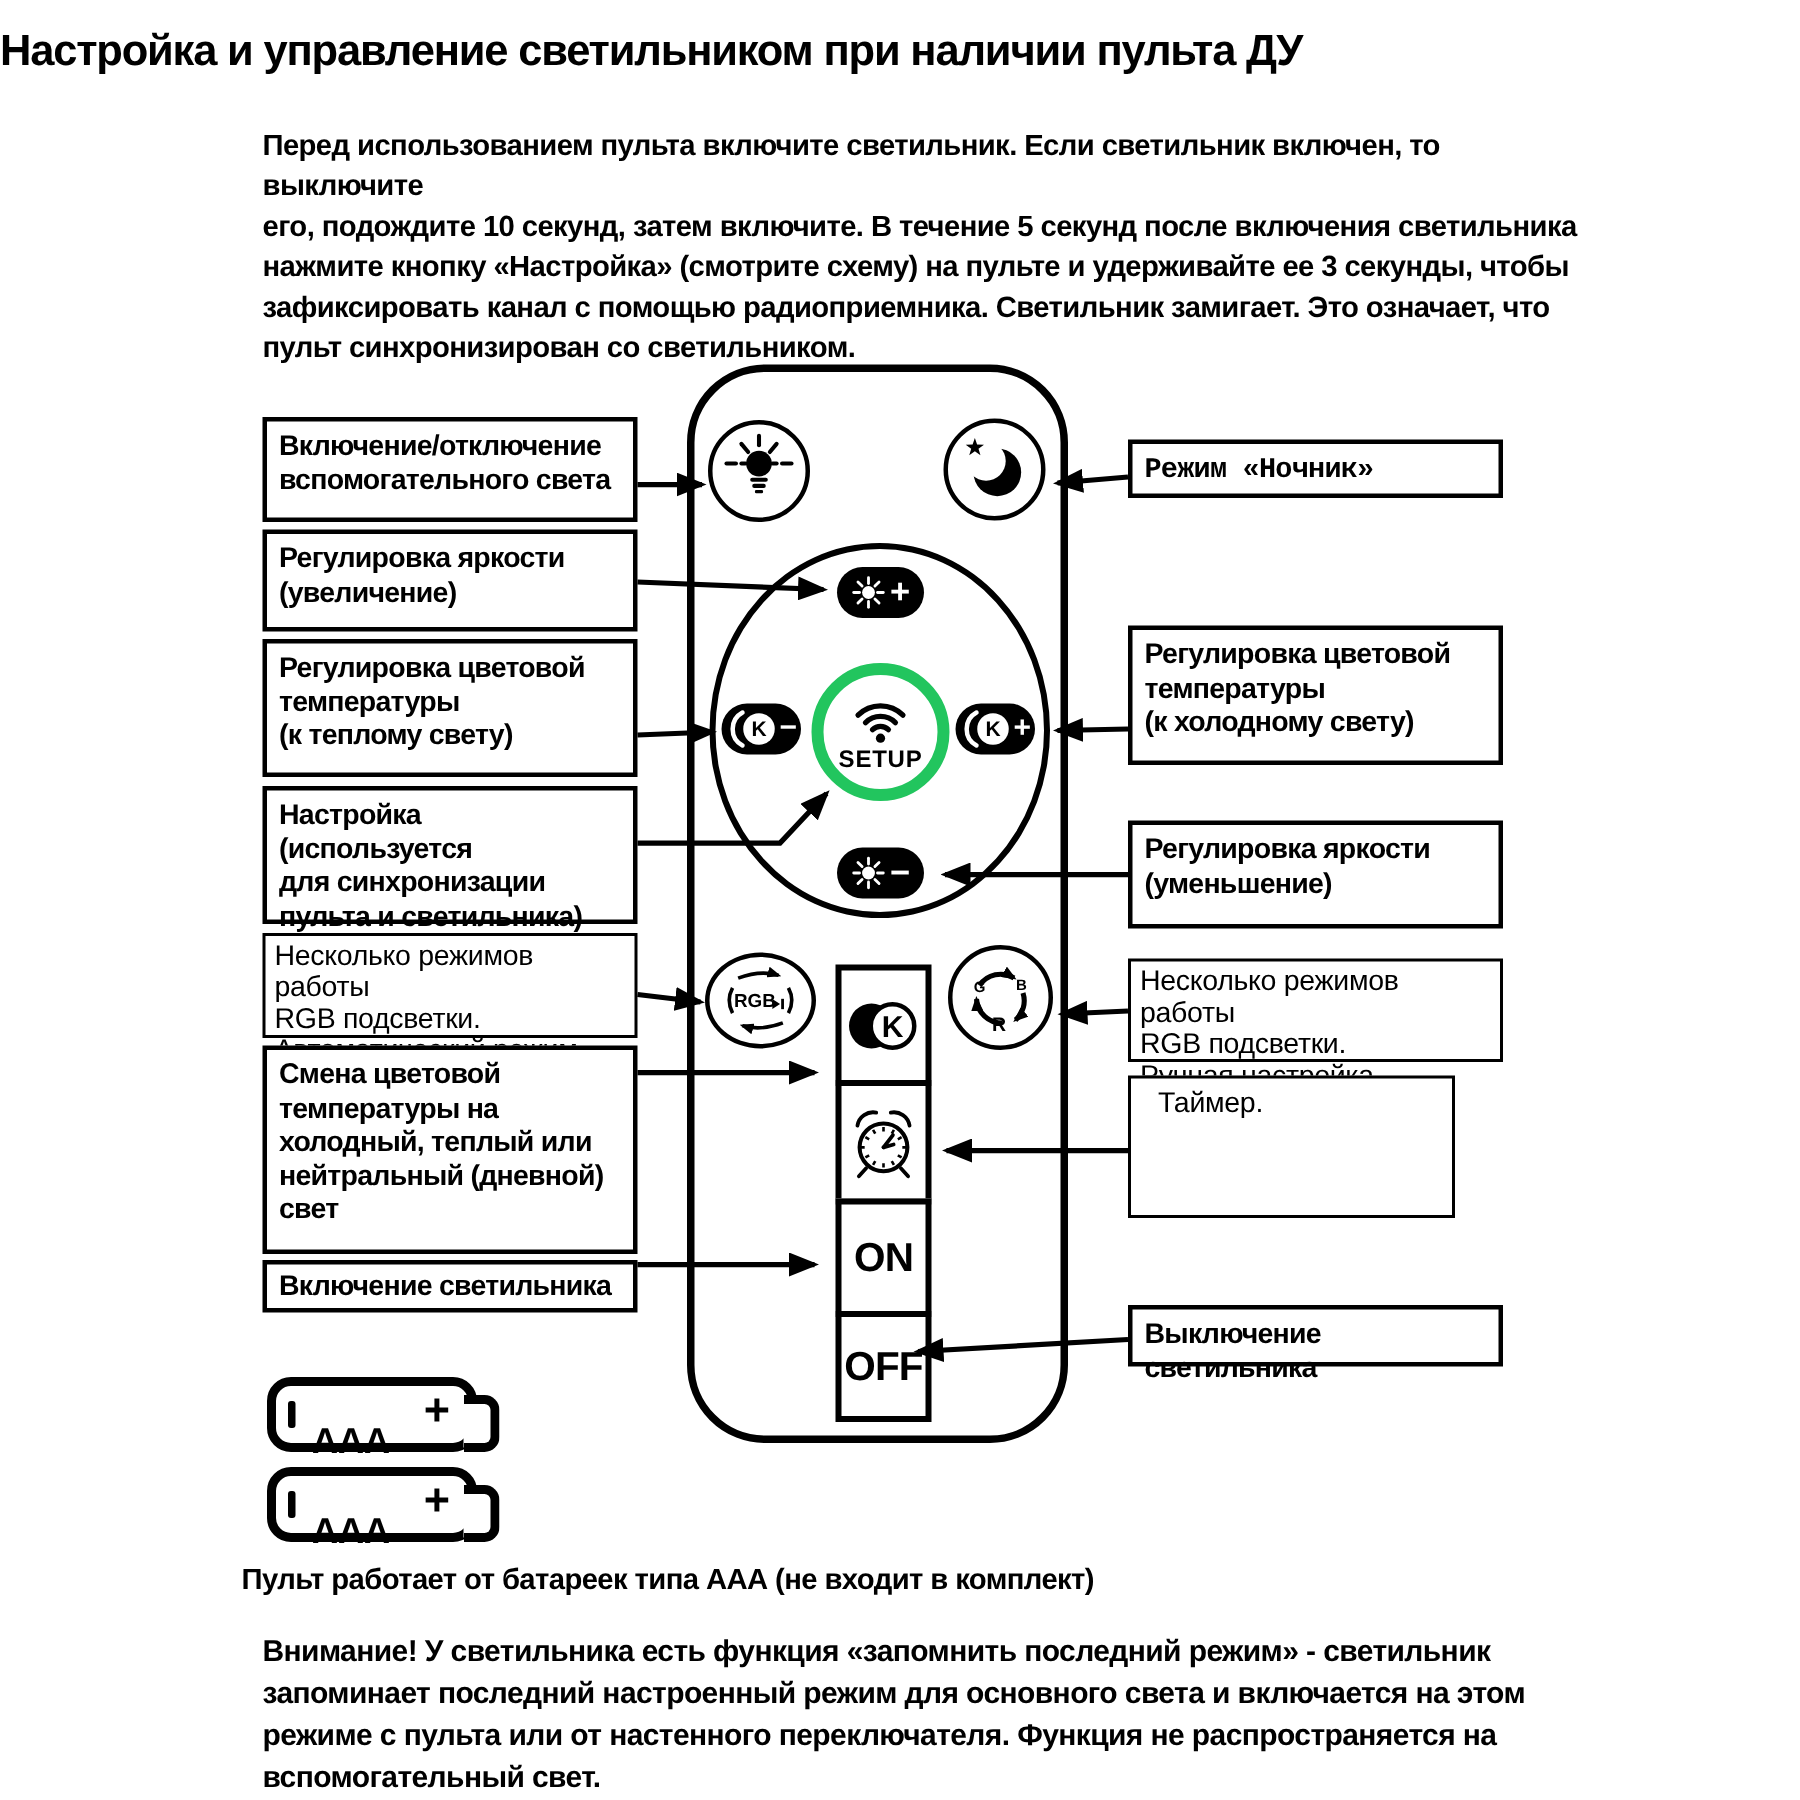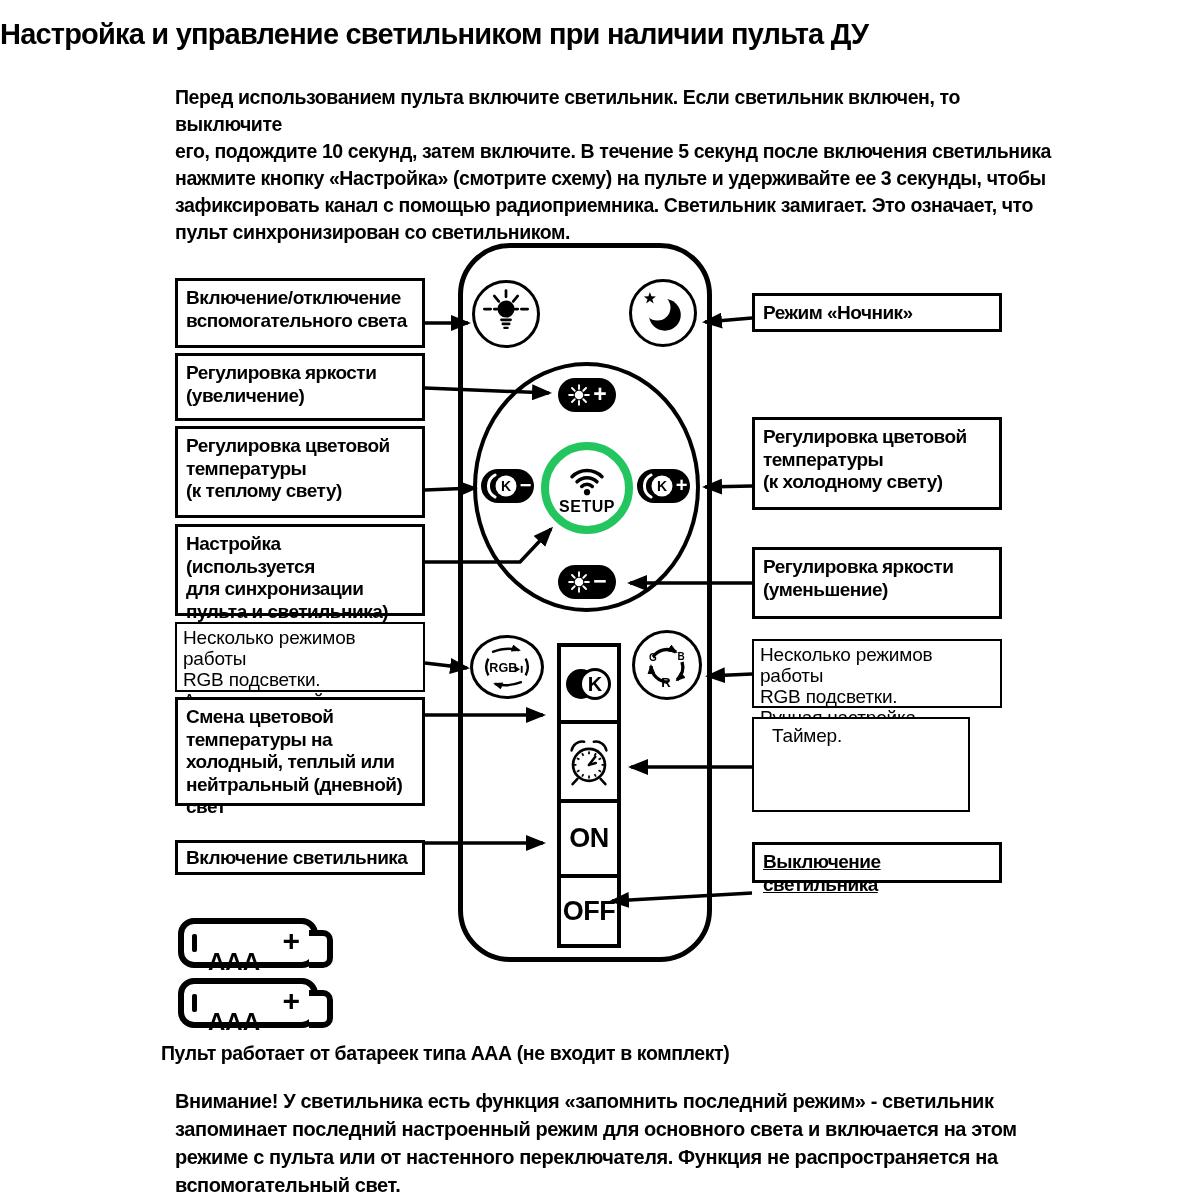--- a/index.html
+++ b/index.html
@@ -63,38 +63,38 @@
 (увеличение)</div>
   <div class="lbox z10" style="left:175px;top:426px;width:250px;height:92px;">Регулировка цветовой
 температуры
 (к теплому свету)</div>
   <div class="lbox z10" style="left:175px;top:524px;width:250px;height:92px;">Настройка (используется
 для синхронизации
 пульта и светильника)</div>
   <div class="lbox normal z10" style="left:175px;top:622px;width:250px;height:70px;">Несколько режимов работы
 RGB подсветки.
 Автоматический режим.</div>
-  <div class="lbox z10" style="left:175px;top:697px;width:250px;height:109px;">Смена цветовой
+  <div class="lbox z10" style="left:175px;top:697px;width:250px;height:139px;">Смена цветовой
 температуры на
 холодный, теплый или
 нейтральный (дневной)
 свет</div>
   <div class="lbox z10" style="left:175px;top:840px;width:250px;height:35px;padding-top:4px;">Включение светильника</div>
 
-  <div class="lbox z10" style="left:752px;top:293px;width:250px;height:39px;">Режим «Ночник»</div>
+  <div class="lbox z10" style="left:752px;top:293px;width:250px;height:39px;font-family:Liberation Mono, monospace;">Режим «Ночник»</div>
   <div class="lbox z10" style="left:752px;top:417px;width:250px;height:93px;">Регулировка цветовой
 температуры
 (к холодному свету)</div>
   <div class="lbox z10" style="left:752px;top:547px;width:250px;height:72px;">Регулировка яркости
 (уменьшение)</div>
   <div class="lbox normal z10" style="left:752px;top:639px;width:250px;height:69px;">Несколько режимов работы
 RGB подсветки.
 Ручная настройка.</div>
   <div class="lbox normal pad-lg z10" style="left:752px;top:717px;width:218px;height:95px;">Таймер.</div>
-  <div class="lbox z10" style="left:752px;top:842px;width:250px;height:41px;text-decoration:underline;">Выключение светильника</div>
+  <div class="lbox z10" style="left:752px;top:870px;width:250px;height:41px;">Выключение светильника</div>
 
   <div class="remote z10"></div>
 
   <div class="cbtn z20" style="left:472px;top:280px;width:68px;height:68px;">
     <svg width="56" height="56" viewBox="0 0 62 62">
       <circle cx="31" cy="25.5" r="9.5" fill="#000"></circle>
       <rect x="24.5" y="36" width="13" height="3" rx="1.5" fill="#000"></rect>
       <rect x="26" y="40.5" width="10" height="3" rx="1.5" fill="#000"></rect>
       <rect x="28" y="45" width="6" height="2.5" rx="1" fill="#000"></rect>
       <g stroke="#000" stroke-width="3" stroke-linecap="round">

